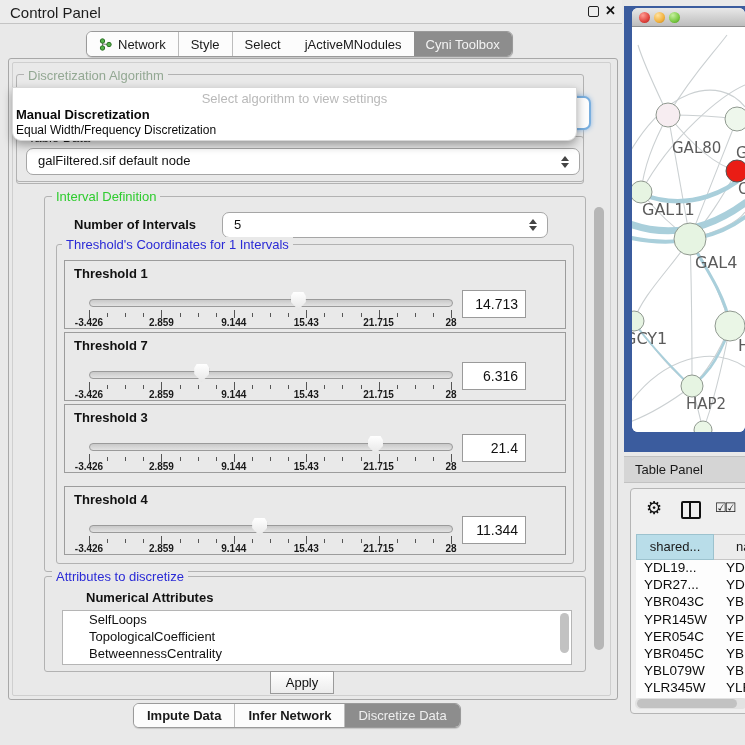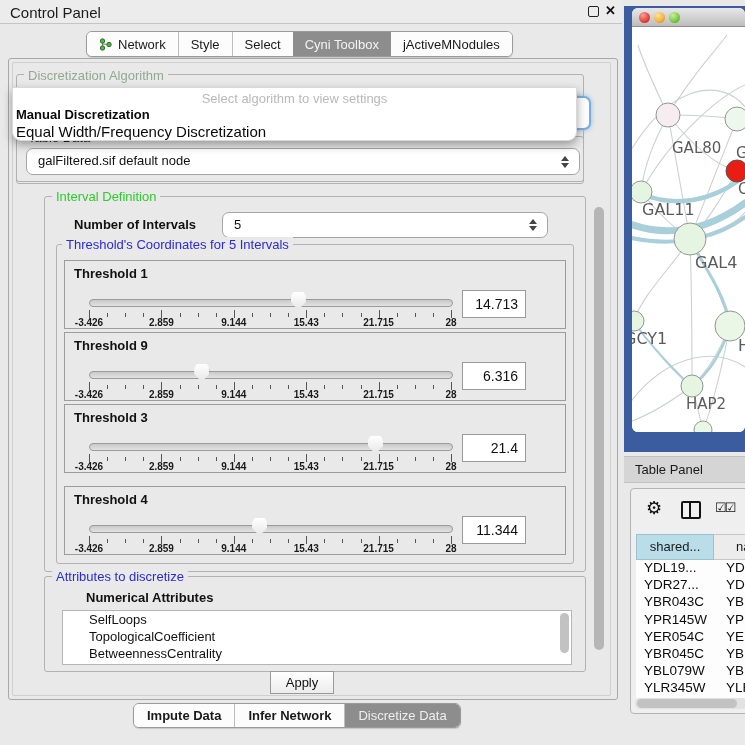--- a/index.html
+++ b/index.html
@@ -31,21 +31,21 @@
   .gt-gray{color:#93a893;}
   .gt-green{color:#2ecc2e;}
   .gt-blue{color:#2a2ad6;}
   .gt-dark{color:#1c1c1c;}
 
   
   .combo-fragment{left:565px;top:96px;width:22px;height:30px;background:#fdfdfd;border:2px solid #79aede;border-radius:7px;box-shadow:0 0 5px #8db8e4;z-index:4;}
   .popup{left:12px;top:87px;width:563px;height:52px;background:#ffffff;border:1px solid #d8d8d8;border-radius:0 0 9px 9px;box-shadow:0 4px 10px rgba(0,0,0,0.35);z-index:10;}
   .popup .hint{position:absolute;left:0;top:3px;width:100%;text-align:center;font-size:13px;color:#b9b9b9;}
   .popup .opt0{position:absolute;left:3px;top:19px;font-size:13px;font-weight:bold;color:#0a0a0a;}
-  .popup .opt1{position:absolute;left:3px;top:35px;font-size:15px;color:#0a0a0a;}
+  .popup .opt1{position:absolute;left:3px;top:35px;font-size:12px;color:#0a0a0a;}
 
   
   .combo{background:#ffffff;border:1px solid #a6a6a6;border-radius:7px;}
   .combo .val{position:absolute;left:11px;top:4px;font-size:13px;color:#111;}
   .spin{position:absolute;right:10px;top:50%;transform:translateY(-50%);width:8px;height:12px;}
   .spin:before,.spin:after{content:"";position:absolute;left:0;border-left:4px solid transparent;border-right:4px solid transparent;}
   .spin:before{top:0;border-bottom:5px solid #444;}
   .spin:after{bottom:0;border-top:5px solid #444;}
 
   
@@ -124,25 +124,25 @@
         <circle cx="10" cy="6.5" r="2.2" fill="#55b24a" stroke="#2d7026"></circle>
       </svg>
       <span>Network</span>
     </div>
     <div class="ttab sep">
         <span>Style</span>
       </div>
     <div class="ttab sep">
         <span>Select</span>
       </div>
+    <div class="ttab">
+        <span>jActiveMNodules</span>
+      </div>
     <div class="ttab selected">
         <span>Cyni Toolbox</span>
-      </div>
-    <div class="ttab">
-        <span>jActiveMNodules</span>
       </div>
   </div>
 
   <div class="abs outer-panel"></div>
   <div class="abs inner-line"></div>
   <div class="abs v-thumb"></div>
 
   <div class="abs group" style="left:16px;top:74px;width:566px;height:106px;"></div>
   <span class="group-title gt-gray" style="left:24px;top:68px;">Discretization Algorithm</span>
   <div class="abs combo-fragment"></div>
@@ -163,21 +163,21 @@
   <div class="abs group" style="left:44px;top:196px;width:540px;height:374px;"></div>
   <span class="group-title gt-green" style="left:52px;top:189px;">Interval Definition</span>
 
   <span class="abs lbl-bold" style="left:74px;top:217px;">Number of Intervals</span>
   <div class="abs combo" style="left:222px;top:212px;width:324px;height:24px;">
     <span class="val">5</span>
     <span class="spin"></span>
   </div>
 
   <div class="abs group" style="left:56px;top:244px;width:516px;height:318px;"></div>
-  <span class="group-title gt-blue" style="left:62px;top:237px;">Threshold's Coordinates for 5 Intervals</span>
+  <span class="group-title gt-blue" style="left:62px;top:237px;">Threshold's Coordinates for 1 Intervals</span>
 
   <div class="abs th-box" style="top:260px;">
     <span class="th-label">Threshold 1</span>
     <div class="th-trackwrap">
         <div class="th-track"></div>
         <div class="th-handle" style="left: calc(57.7% - 7px);"></div>
       </div>
     <div class="th-ticks">
         <span class="tick major" style="left: 0%;"></span>
         <span class="tick" style="left: 5%;"></span>
@@ -205,21 +205,21 @@
         <span class="scale-label" style="left: 0%;">-3.426</span>
         <span class="scale-label" style="left: 20%;">2.859</span>
         <span class="scale-label" style="left: 40%;">9.144</span>
         <span class="scale-label" style="left: 60%;">15.43</span>
         <span class="scale-label" style="left: 80%;">21.715</span>
         <span class="scale-label" style="left: 100%;">28</span>
       </div>
     <div class="th-value">14.713</div>
   </div>
   <div class="abs th-box" style="top:332px;">
-    <span class="th-label">Threshold 9</span>
+    <span class="th-label">Threshold 7</span>
     <div class="th-trackwrap">
         <div class="th-track"></div>
         <div class="th-handle" style="left: calc(31% - 7px);"></div>
       </div>
     <div class="th-ticks">
         <span class="tick major" style="left: 0%;"></span>
         <span class="tick" style="left: 5%;"></span>
         <span class="tick" style="left: 10%;"></span>
         <span class="tick" style="left: 15%;"></span>
         <span class="tick major" style="left: 20%;"></span>

